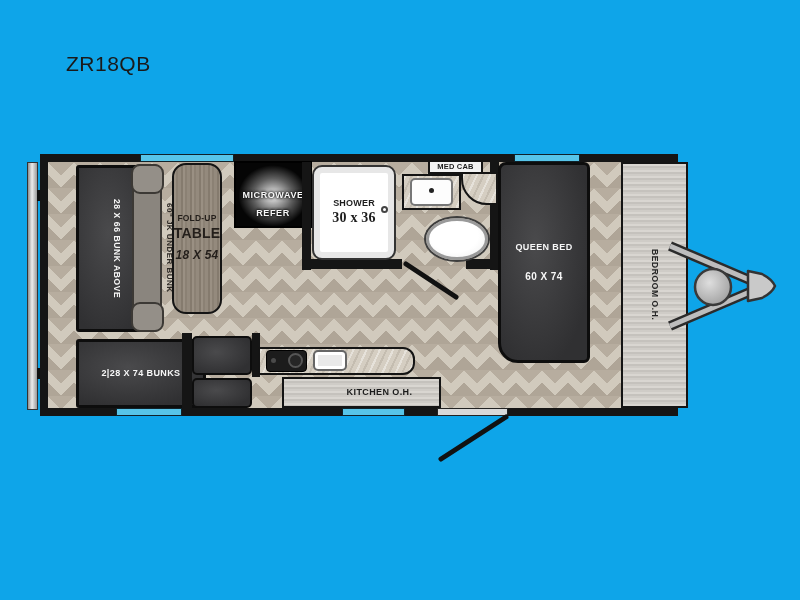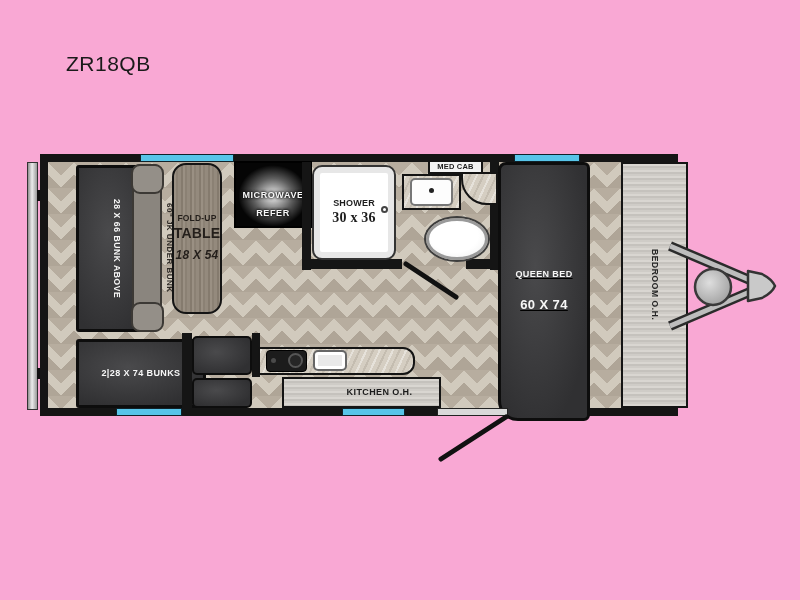--- a/index.html
+++ b/index.html
@@ -1,16 +1,16 @@
 <!DOCTYPE html>
 <html><head>
 <meta charset="utf-8">
 <style>
   html,body{margin:0;padding:0;background:#fff;}
-  .canvas{position:relative;width:800px;height:600px;background:#f9a8d4;overflow:hidden;
+  .canvas{position:relative;width:800px;height:600px;background:#0ea5e9;overflow:hidden;
           font-family:"Liberation Sans",sans-serif;}
   .abs{position:absolute;box-sizing:border-box;}
   .title{font-size:21px;color:#1a1a1a;letter-spacing:.5px;}
   .wall{background:#151515;}
   .floor{
     background-color:#c9c1b4;
     background-image:
       linear-gradient(135deg,#b7ad9f 25%,transparent 25%),
       linear-gradient(225deg,#b7ad9f 25%,transparent 25%),
       linear-gradient(45deg,#afa597 25%,transparent 25%),
@@ -97,24 +97,24 @@
   <div class="abs marble" style="left:402px;top:174px;width:59px;height:36px;"></div>
   <div class="abs" style="left:410px;top:178px;width:43px;height:28px;background:#fdfdfd;
        border:2px solid #777;border-radius:5px;"></div>
   <div class="abs" style="left:429px;top:188px;width:5px;height:5px;border-radius:50%;background:#222;"></div>
   <div class="abs marble" style="left:461px;top:172px;width:37px;height:33px;border-bottom-left-radius:26px;"></div>
 
   <div class="abs" style="left:426px;top:218px;width:62px;height:42px;border-radius:50%;
        background:radial-gradient(ellipse at 45% 40%,#ffffff 55%,#ededed);
        border:3px solid #9a9a9a;box-shadow:0 0 0 2px #3d3d3d;"></div>
 
-  <div class="abs darkbox col" style="left:498px;top:162px;width:92px;height:259px;
-       border-radius:8px 6px 6px 20px;gap:3px;text-decoration:underline;">
+  <div class="abs darkbox col" style="left:498px;top:162px;width:92px;height:201px;
+       border-radius:8px 6px 6px 20px;gap:3px;">
     <span class="lbl lbl-white" style="font-size:9px;letter-spacing:.4px;">QUEEN BED</span>
-    <span class="lbl lbl-white" style="font-size:13px;letter-spacing:.4px;margin-top:14px;">60 X 74</span>
+    <span class="lbl lbl-white" style="font-size:10px;letter-spacing:.4px;margin-top:14px;">60 X 74</span>
   </div>
   <div class="abs metal center" style="left:597px;top:162px;width:67px;height:246px;">
     <span class="lbl vtext" style="font-size:8.5px;letter-spacing:.6px;color:#262626;">BEDROOM O.H.</span>
   </div>
 
   <div class="abs darkbox center" style="left:52px;top:339px;width:130px;height:69px;border-radius:3px;">
     <span class="lbl lbl-white" style="font-size:9px;letter-spacing:.4px;">2|28 X 74 BUNKS</span>
   </div>
   <div class="abs wall" style="left:182px;top:333px;width:10px;height:75px;"></div>
   <div class="abs darkbox" style="left:192px;top:336px;width:60px;height:39px;border-width:2px;"></div>

